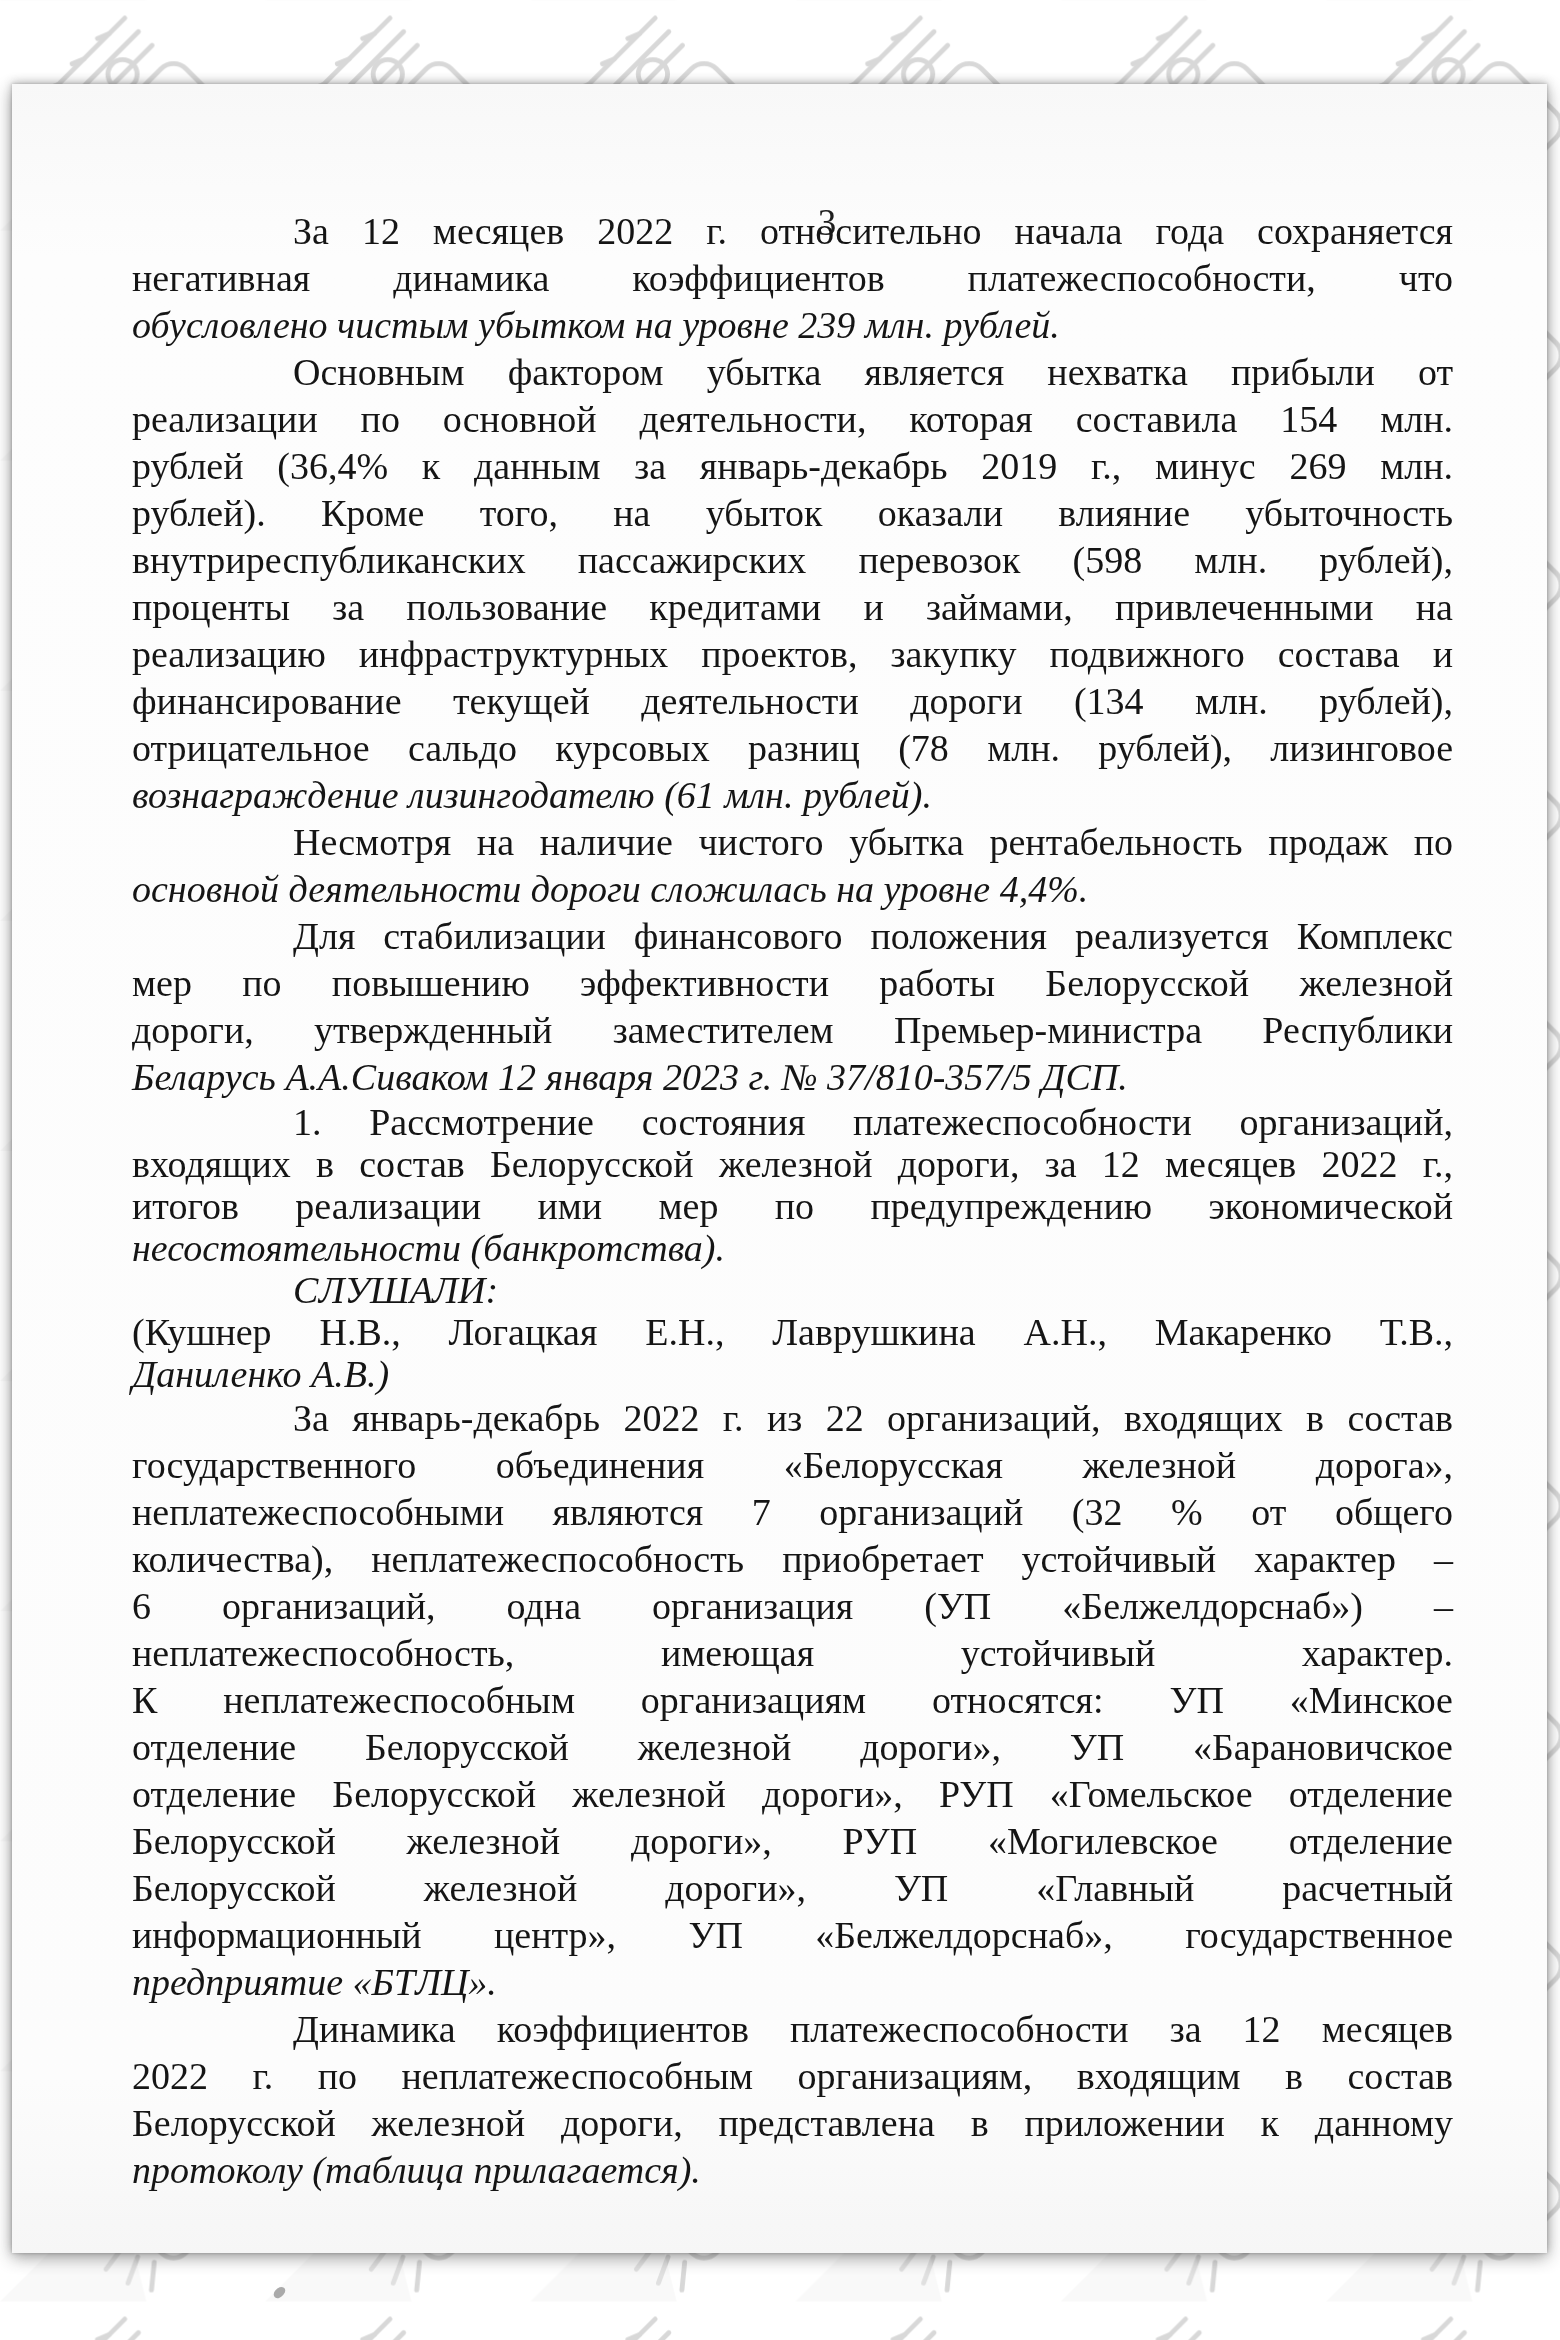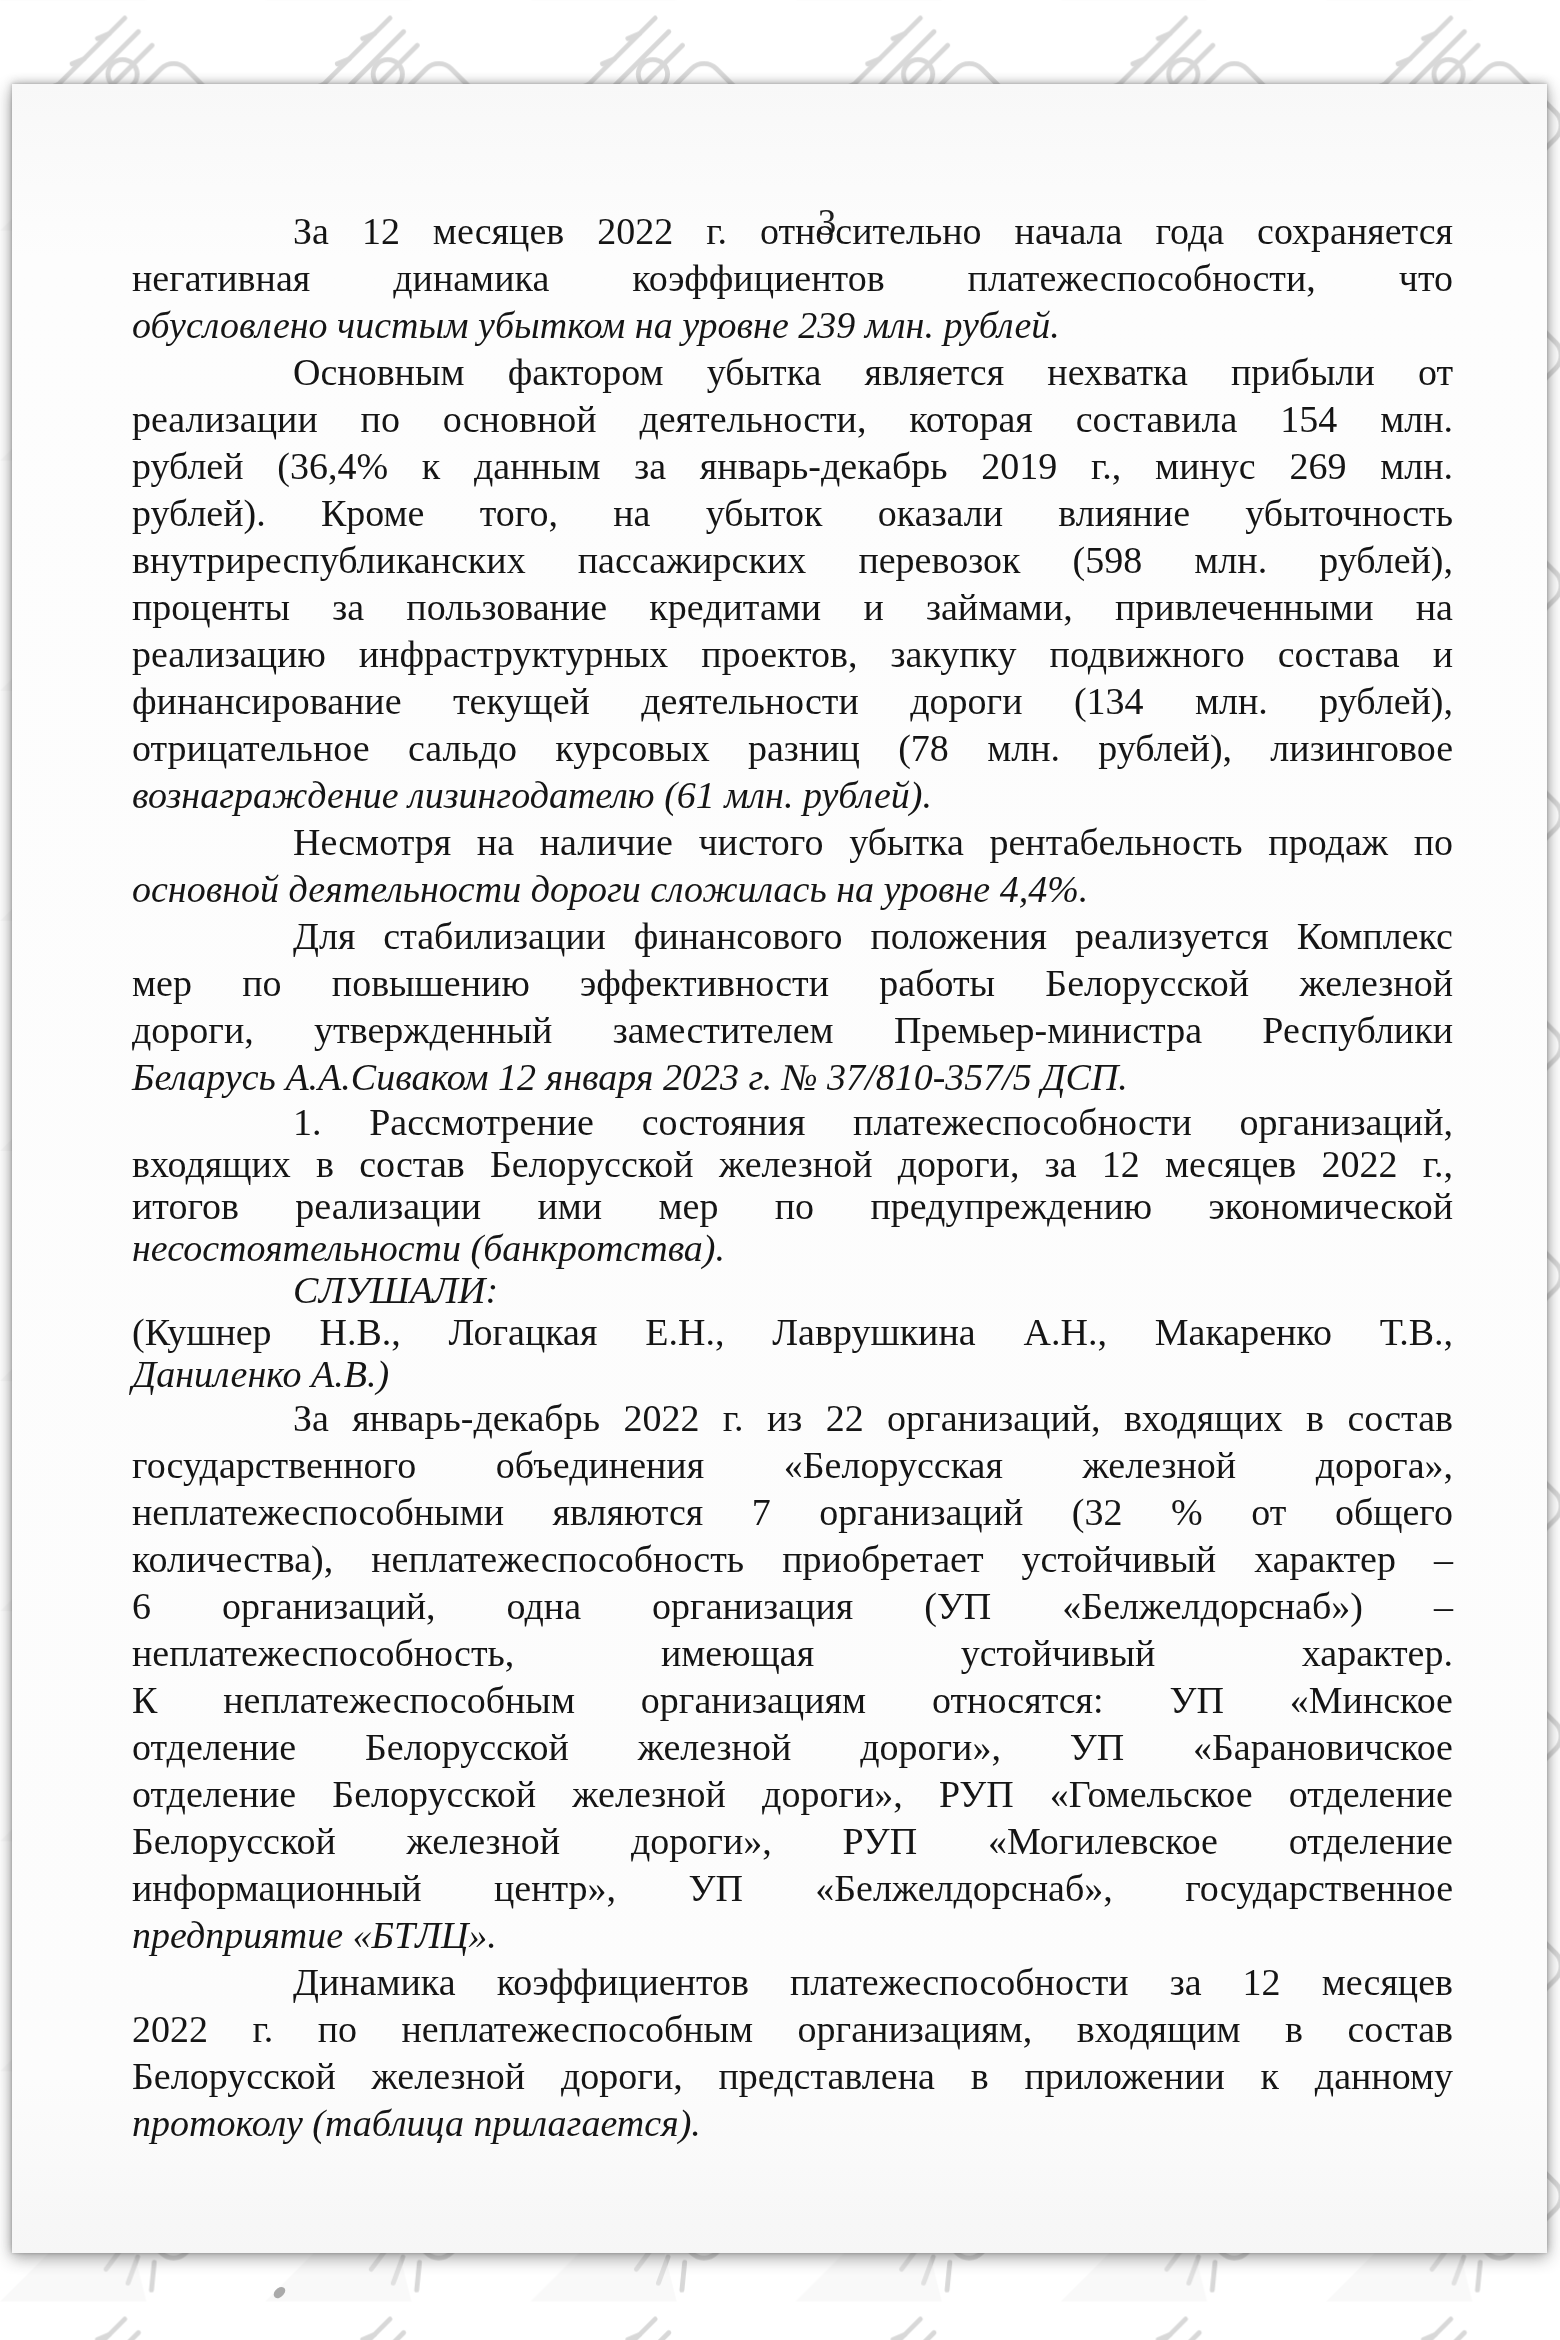--- a/index.html
+++ b/index.html
@@ -98,20 +98,21 @@
     <div class="line just ind">За январь-декабрь 2022 г. из 22 организаций, входящих в состав</div>
     <div class="line just">государственного объединения «Белорусская железной дорога»,</div>
     <div class="line just">неплатежеспособными являются 7 организаций (32 % от общего</div>
     <div class="line just">количества), неплатежеспособность приобретает устойчивый характер –</div>
     <div class="line just">6 организаций, одна организация (УП «Белжелдорснаб») –</div>
     <div class="line just">неплатежеспособность, имеющая устойчивый характер.</div>
     <div class="line just">К неплатежеспособным организациям относятся: УП «Минское</div>
     <div class="line just">отделение Белорусской железной дороги», УП «Барановичское</div>
     <div class="line just">отделение Белорусской железной дороги», РУП «Гомельское отделение</div>
     <div class="line just">Белорусской железной дороги», РУП «Могилевское отделение</div>
+    <div class="line just">Белорусской железной дороги», УП «Главный расчетный</div>
     <div class="line just">информационный центр», УП «Белжелдорснаб», государственное</div>
     <div class="line left">предприятие «БТЛЦ».</div>
     <div class="line just ind">Динамика коэффициентов платежеспособности за 12 месяцев</div>
     <div class="line just">2022 г. по неплатежеспособным организациям, входящим в состав</div>
     <div class="line just">Белорусской железной дороги, представлена в приложении к данному</div>
     <div class="line left">протоколу (таблица прилагается).</div>
   </div>
 
 
 </body></html>

